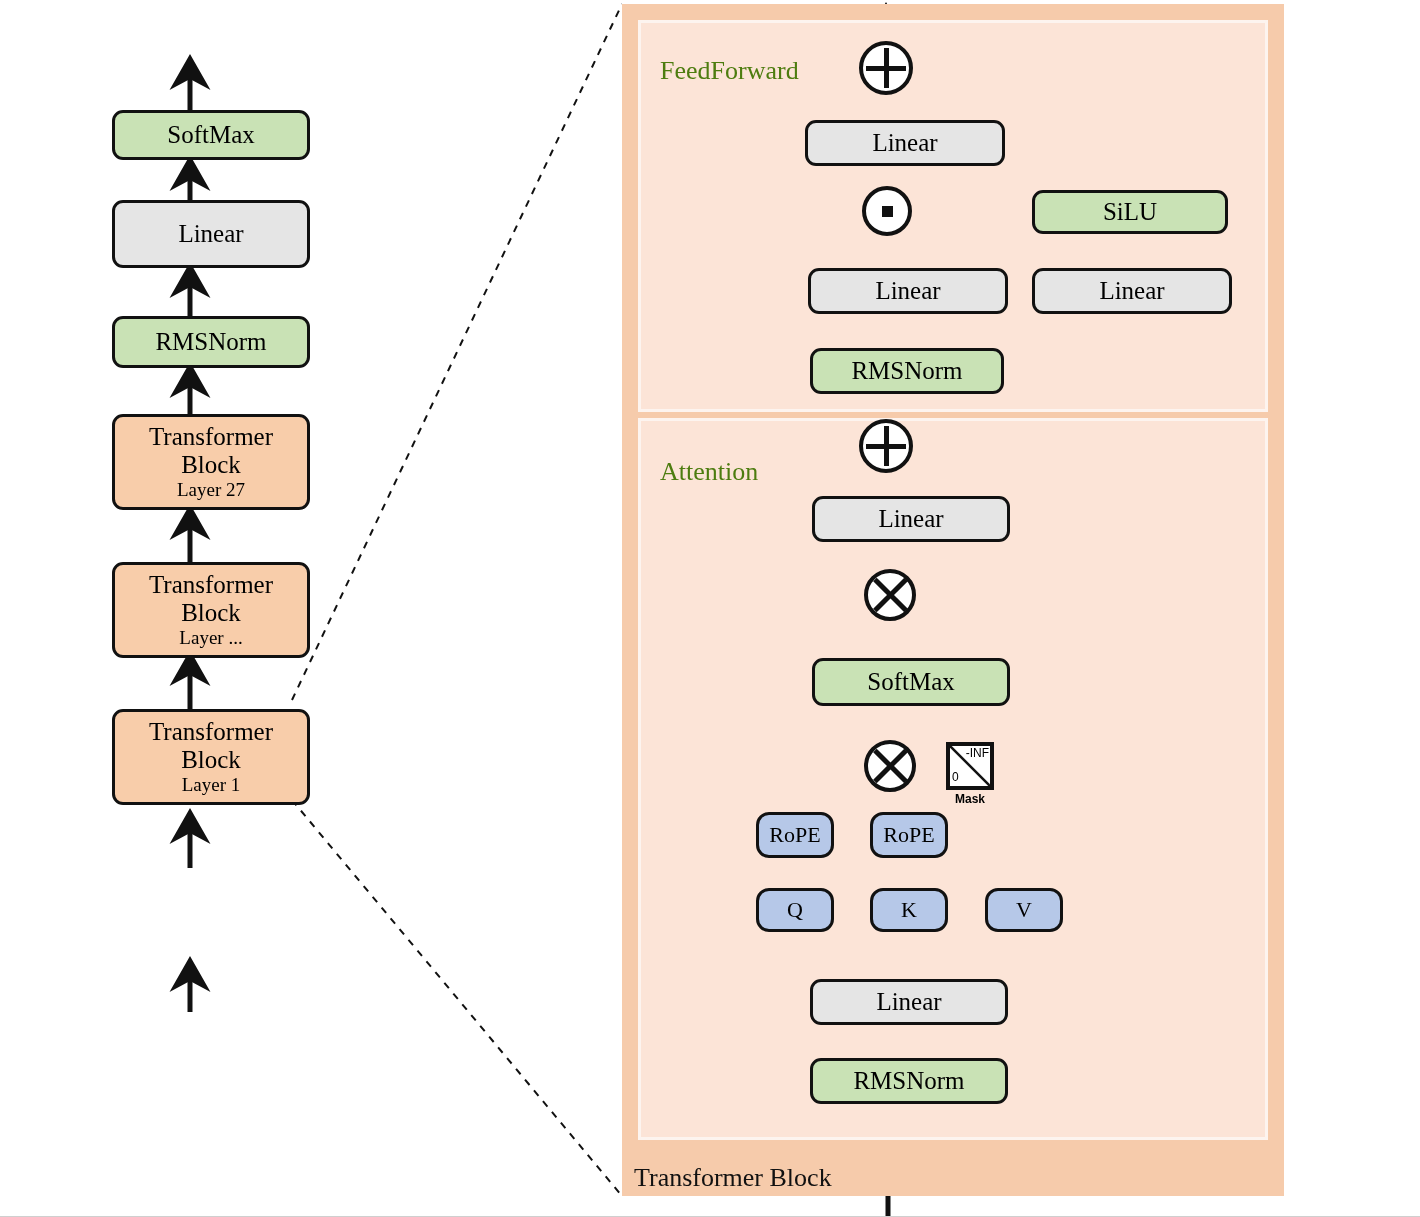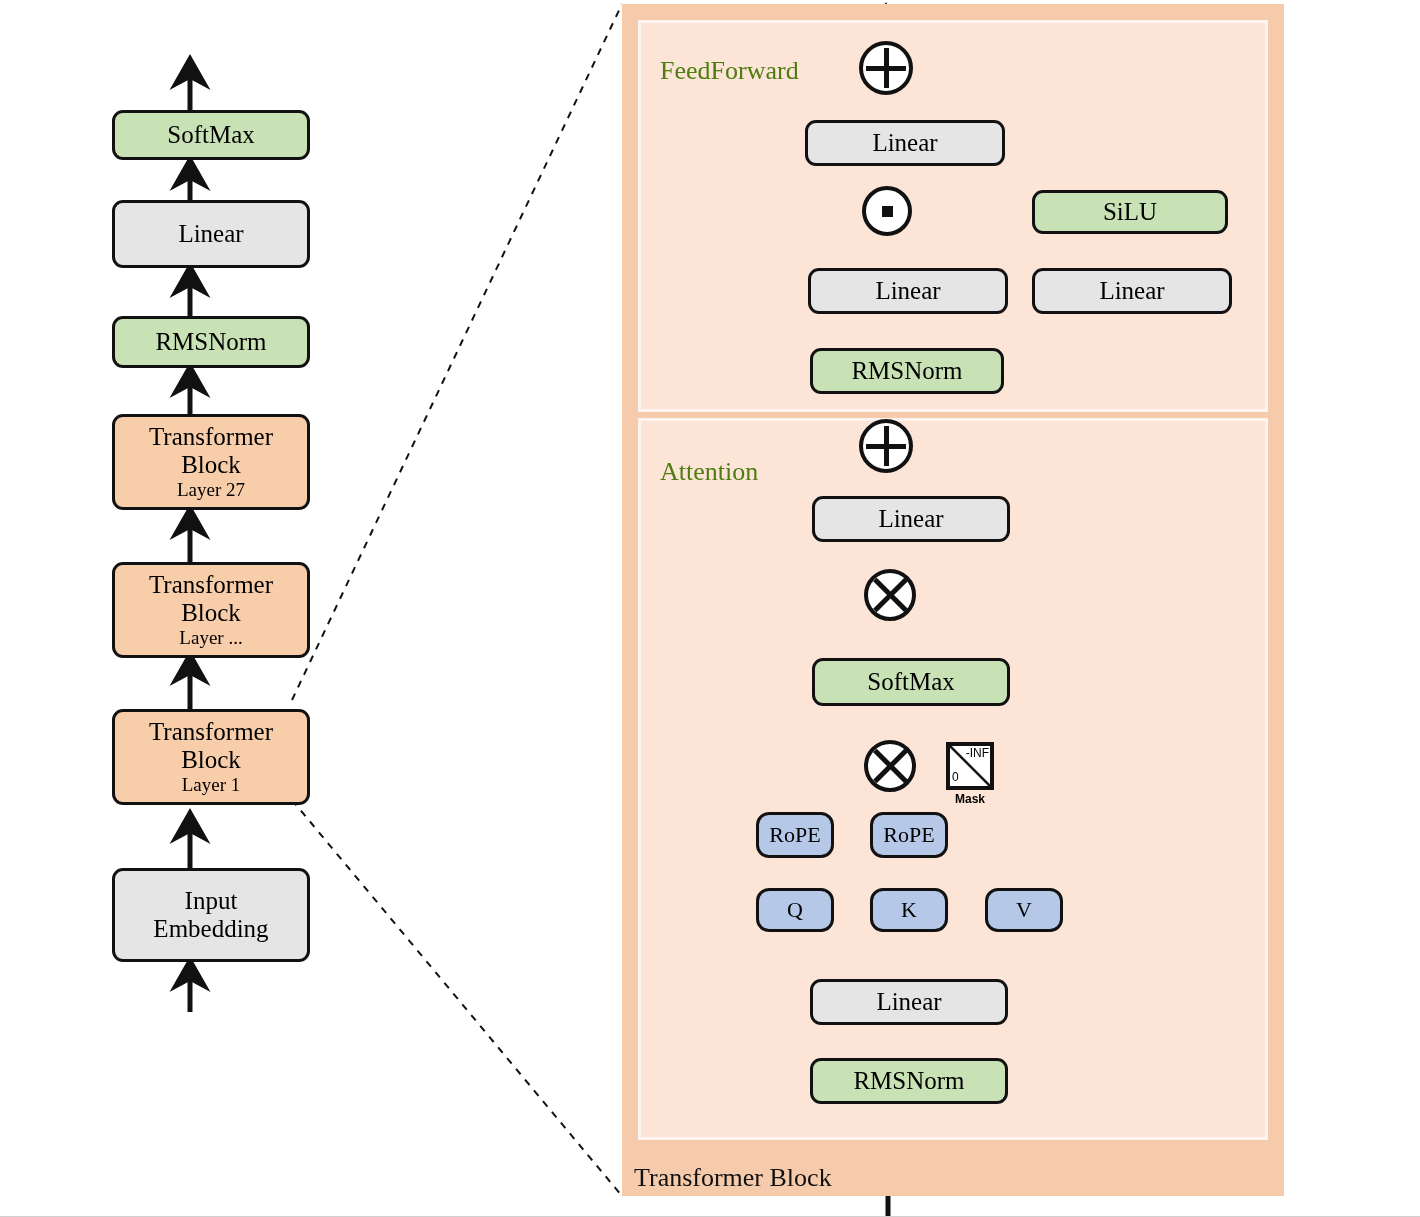--- a/index.html
+++ b/index.html
@@ -174,23 +174,20 @@
   <div class="node peach" style="left:92px;top:562px;width:198px;height:96px;">
     <span class="ttl" style="display:block;max-width:160px;">Transformer Block</span>
     <span class="sub">Layer ...</span>
   </div>
 
   <div class="node peach" style="left:92px;top:709px;width:198px;height:96px;">
     <span class="ttl" style="display:block;max-width:160px;">Transformer Block</span>
     <span class="sub">Layer 1</span>
   </div>
 
-  <div class="node blue" style="left:92px;top:868px;width:198px;height:94px;">
-    <span class="ttl" style="display:block;max-width:170px;">Input Embedding</span>
-  </div>
 
   <div class="outer" style="left:622px;top:4px;width:662px;height:1192px;"></div>
 
   <div class="inner" style="left:638px;top:20px;width:630px;height:392px;"></div>
 
   <div class="inner" style="left:638px;top:418px;width:630px;height:722px;"></div>
 
   <div class="sect-label" style="left:660px;top:56px;">FeedForward</div>
 
   <div class="sect-label" style="left:660px;top:457px;">Attention</div>

